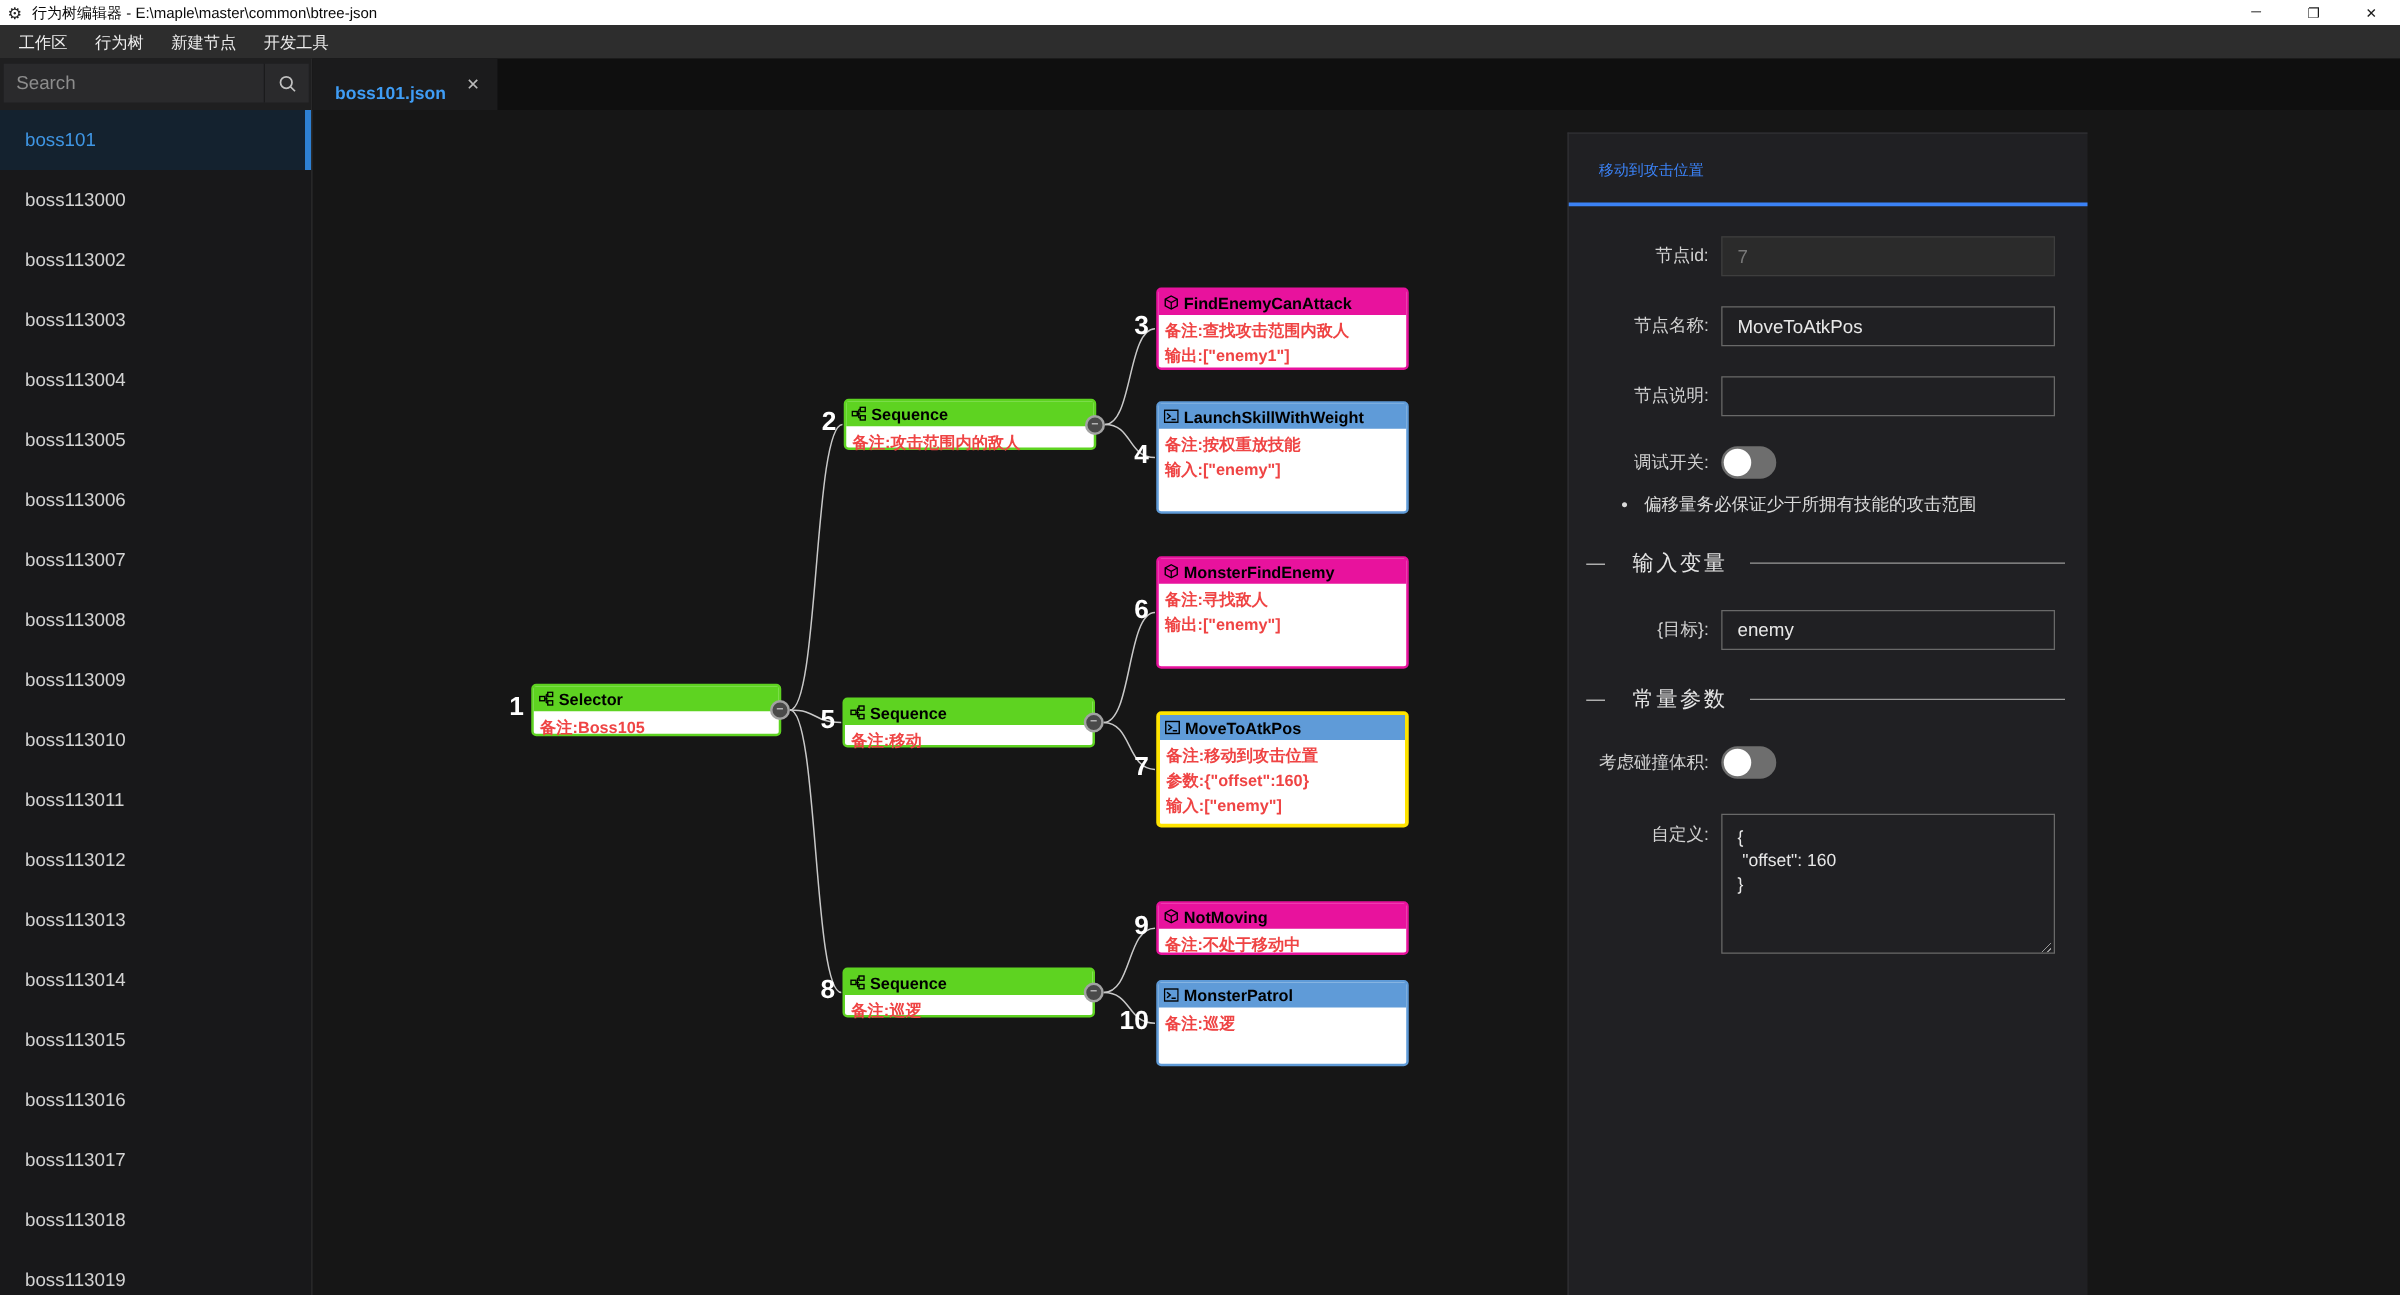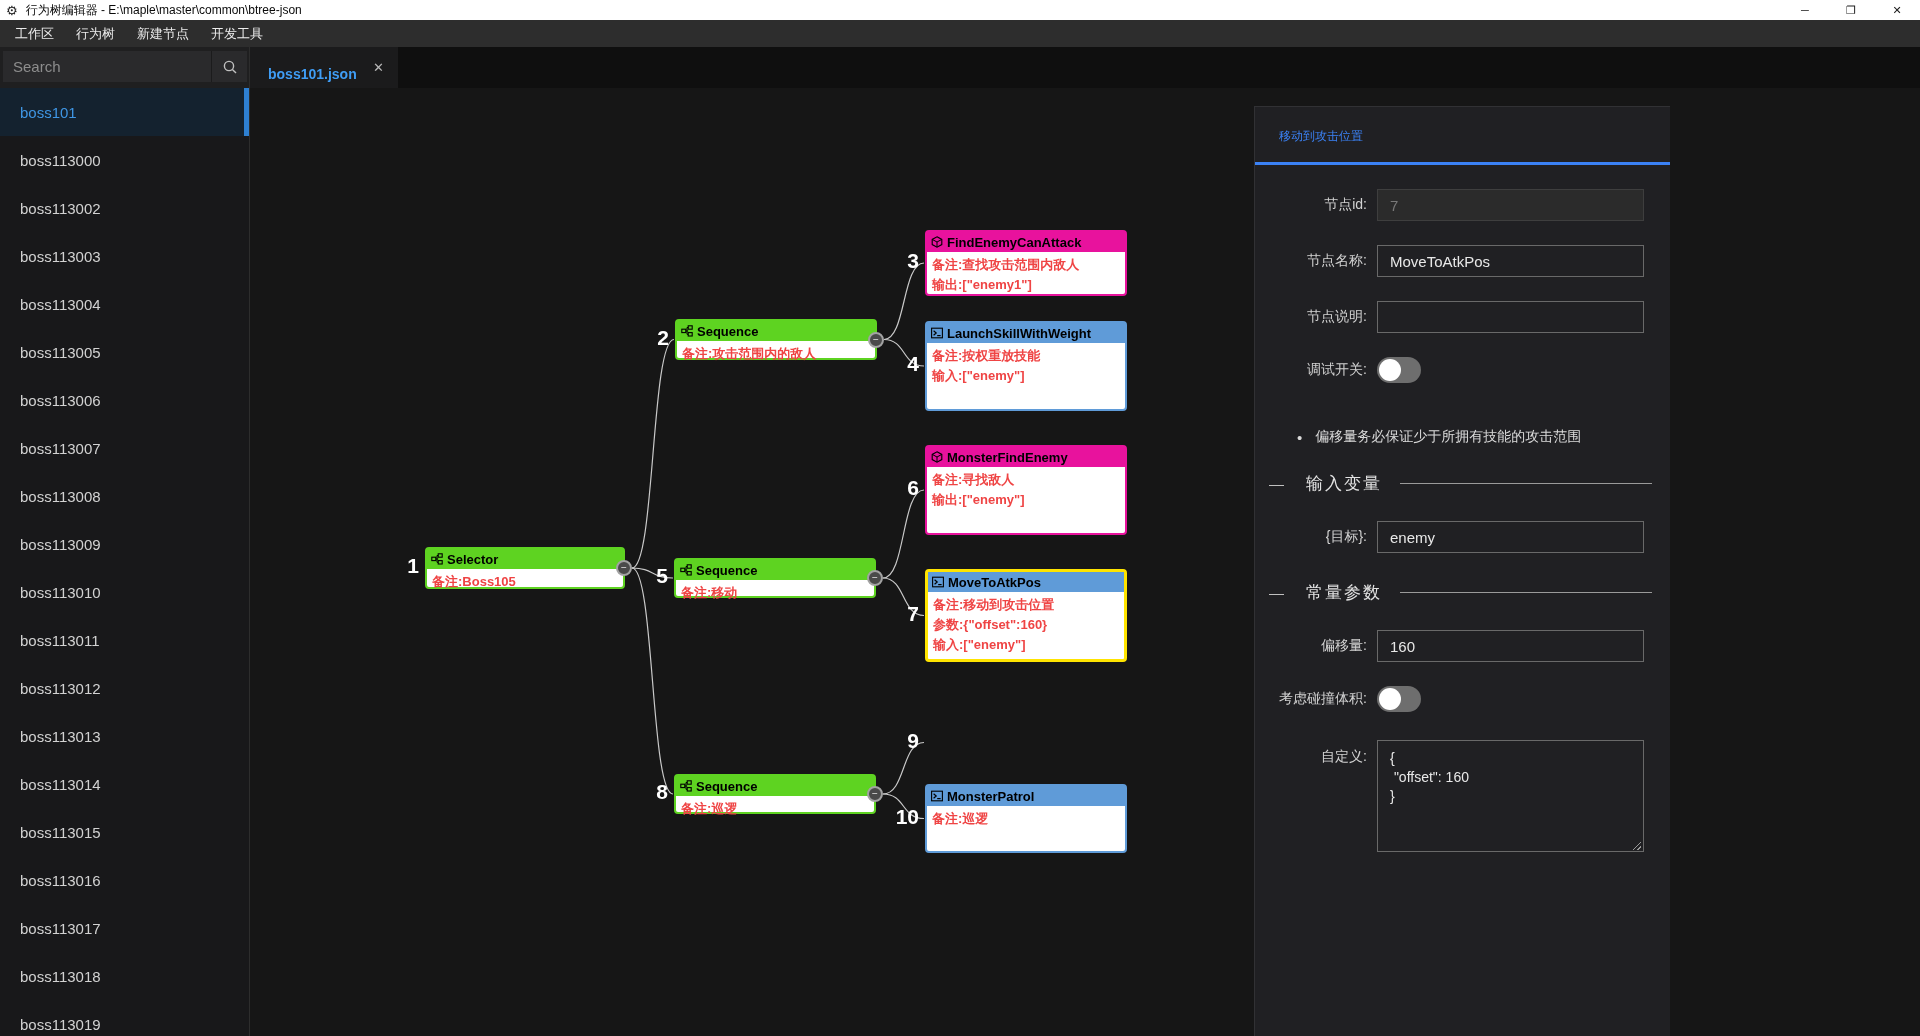--- a/index.html
+++ b/index.html
@@ -340,20 +340,34 @@
             </svg>
           </span>
           <span>Sequence</span>
         </div>
         <div class="node-body">
           <div class="node-line">备注:巡逻</div>
         </div>
         <div class="collapse-btn">−</div>
       </div>
       <div class="node-num" style="left: 376px; top: 692px;">8</div>
+      <div class="node" style="left: 675px; top: 633px; width: 202px; height: 43px; border-color: rgb(232, 18, 157);">
+        <div class="node-header" style="background: rgb(232, 18, 157);">
+          <span class="node-icon">
+            <svg width="12" height="12" viewBox="0 0 12 12">
+              <path d="M6 0.8 L10.8 3.4 V8.6 L6 11.2 L1.2 8.6 V3.4 Z" fill="none" stroke="#000" stroke-width="1.1"></path>
+              <path d="M1.2 3.4 L6 6 L10.8 3.4 M6 6 V11.2" fill="none" stroke="#000" stroke-width="1"></path>
+            </svg>
+          </span>
+          <span>NotMoving</span>
+        </div>
+        <div class="node-body">
+          <div class="node-line">备注:不处于移动中</div>
+        </div>
+      </div>
       <div class="node-num" style="left: 627px; top: 640.5px;">9</div>
       <div class="node" style="left: 675px; top: 696px; width: 202px; height: 69px; border-color: rgb(95, 155, 216);">
         <div class="node-header" style="background: rgb(95, 155, 216);">
           <span class="node-icon">
             <svg width="12" height="12" viewBox="0 0 12 12">
               <rect x="0.6" y="1.2" width="10.8" height="9.6" fill="none" stroke="#000" stroke-width="1.1"></rect>
               <path d="M2.6 3.8 L5.2 6 L2.6 8.2" fill="none" stroke="#000" stroke-width="1.2"></path>
               <path d="M6.2 8.6 H9.6" stroke="#000" stroke-width="1.2"></path>
             </svg>
           </span>
@@ -378,21 +392,21 @@
       <div class="frow">
         <span class="flabel">节点名称:</span>
         <div class="fctl"><input class="txt" value="MoveToAtkPos" style=""></div>
       </div>
 
       <div class="frow">
         <span class="flabel">节点说明:</span>
         <div class="fctl"><input class="txt" value="" style=""></div>
       </div>
 
-      <div class="frow" style="margin-bottom:45px;">
+      <div class="frow" style="margin-bottom:12px;">
         <span class="flabel">调试开关:</span>
         <div class="fctl">
           <div class="toggle">
               <div class="knob"></div>
             </div>
         </div>
       </div>
 
       <div class="bullet">
         <span class="dot">•</span>
@@ -409,24 +423,20 @@
         <span class="flabel">{目标}:</span>
         <div class="fctl"><input class="txt" value="enemy" style=""></div>
       </div>
 
       <div class="section">
         <span class="sec-dash">—</span>
         <span class="sec-title">常量参数</span>
         <span class="sec-line"></span>
       </div>
 
-      <div class="frow">
-        <span class="flabel">偏移量:</span>
-        <div class="fctl"><input class="txt" value="160" style=""></div>
-      </div>
 
       <div class="frow" style="margin-bottom:28px;">
         <span class="flabel">考虑碰撞体积:</span>
         <div class="fctl">
           <div class="toggle">
               <div class="knob"></div>
             </div>
         </div>
       </div>
 

